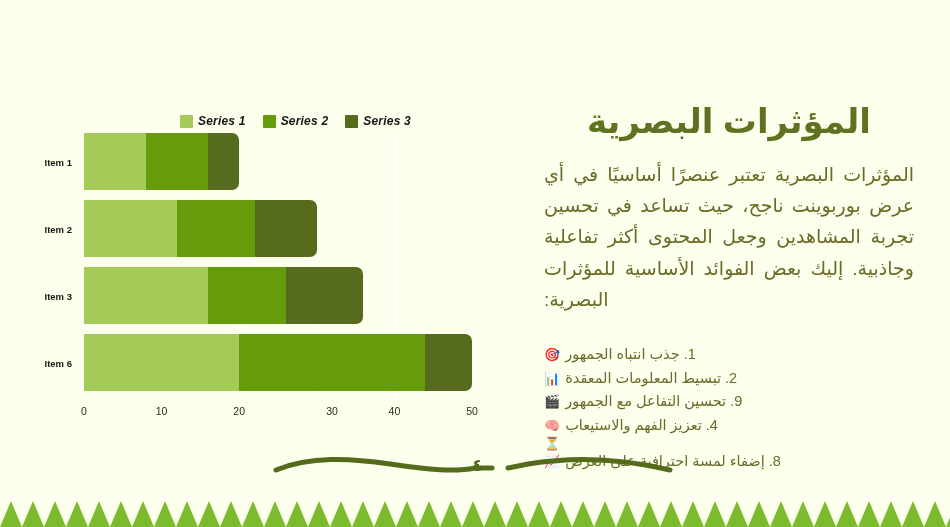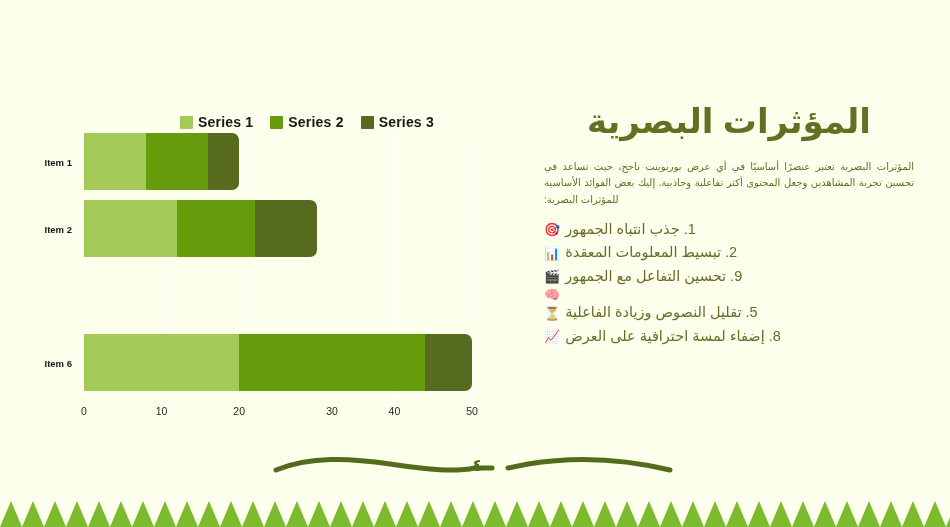--- a/index.html
+++ b/index.html
@@ -15,21 +15,21 @@
   #chart-panel{
     position:absolute; left:0; top:0; width:520px; height:460px;
   }
 
   #legend{
     position:absolute; left:180px; top:114px;
     display:flex; gap:17px; align-items:center;
   }
   .legend-entry{ display:flex; align-items:center; gap:5px; }
   .legend-swatch{ width:13px; height:13px; border-radius:1px; }
-  .legend-label{ font-size:14px; font-weight:bold; color:#171717; letter-spacing:.2px; white-space:nowrap; }
+  .legend-label{ font-size:12px; font-weight:bold; color:#171717; letter-spacing:.2px; white-space:nowrap;font-style:italic; }
 
   #plot{
     position:absolute; left:84px; top:133px; width:388px; height:270px;
   }
   .gridline{
     position:absolute; top:0; bottom:0; width:1.4px;
     background:#ffffff; opacity:.85;
   }
   .bar-row{
     position:absolute; left:0; height:57px; width:100%;
@@ -60,23 +60,23 @@
   #content-panel{
     position:absolute; right:36px; top:100px; width:370px;
     direction:rtl; text-align:right;
   }
   #title{
     font-size:34px; font-weight:bold; color:#5f7222;
     text-align:center; line-height:1.25; letter-spacing:.5px;
     margin-bottom:16px;
   }
   #paragraph{
-    font-size:10px; color:#6b6b28; line-height:1.65;
+    font-size:19px; color:#6b6b28; line-height:1.65;
     text-align:justify; text-align-last:left;
-    margin-bottom:10px;
+    margin-bottom:28px;
   }
   #benefits-list{ list-style:none; }
   #benefits-list li{
     font-size:14.5px; color:#6b6b28; line-height:1.62;
     display:flex; flex-direction:row-reverse;
     justify-content:flex-start; align-items:center; gap:5px;
   }
   .li-icon{ font-size:13px; line-height:1; }
   .li-text{ white-space:nowrap; }
 
@@ -128,20 +128,28 @@
         </div>
       </div>
       <div class="bar-row" style="top: 67px;">
         <span class="cat-label">Item 2</span>
         <div class="bar" style="width: 232.8px;">
           <div class="seg" style="width: 93.12px; background: rgb(164, 203, 87);"></div>
           <div class="seg" style="width: 77.6px; background: rgb(102, 156, 12);"></div>
           <div class="seg" style="width: 62.08px; background: rgb(86, 107, 30);"></div>
         </div>
       </div>
+      <div class="bar-row" style="top: 134px;">
+        <span class="cat-label">Item 3</span>
+        <div class="bar" style="width: 279.36px;">
+          <div class="seg" style="width: 124.16px; background: rgb(164, 203, 87);"></div>
+          <div class="seg" style="width: 77.6px; background: rgb(102, 156, 12);"></div>
+          <div class="seg" style="width: 77.6px; background: rgb(86, 107, 30);"></div>
+        </div>
+      </div>
       <div class="bar-row" style="top: 201px;">
         <span class="cat-label">Item 6</span>
         <div class="bar" style="width: 388px;">
           <div class="seg" style="width: 155.2px; background: rgb(164, 203, 87);"></div>
           <div class="seg" style="width: 186.24px; background: rgb(102, 156, 12);"></div>
           <div class="seg" style="width: 46.56px; background: rgb(86, 107, 30);"></div>
         </div>
       </div>
     </div>
 
@@ -166,24 +174,24 @@
       <li>
         <span class="li-icon">📊</span>
         <span class="li-text">2. تبسيط المعلومات المعقدة</span>
       </li>
       <li>
         <span class="li-icon">🎬</span>
         <span class="li-text">9. تحسين التفاعل مع الجمهور</span>
       </li>
       <li>
         <span class="li-icon">🧠</span>
+        <span class="li-text">4. تعزيز الفهم والاستيعاب</span>
       </li>
       <li>
         <span class="li-icon">⏳</span>
-        <span class="li-text">5. تقليل النصوص وزيادة الفاعلية</span>
       </li>
       <li>
         <span class="li-icon">📈</span>
         <span class="li-text">8. إضفاء لمسة احترافية على العرض</span>
       </li>
     </ul>
 </div>
 
 <svg id="divider" viewBox="0 0 420 36" preserveAspectRatio="none">
   <path d="M6,22 C40,8 80,10 120,16 C160,22 185,24 205,20 L222,20 M238,20 L258,16 C300,9 350,10 400,22" stroke="#546b1b" stroke-width="5" fill="none" stroke-linecap="round"></path>

